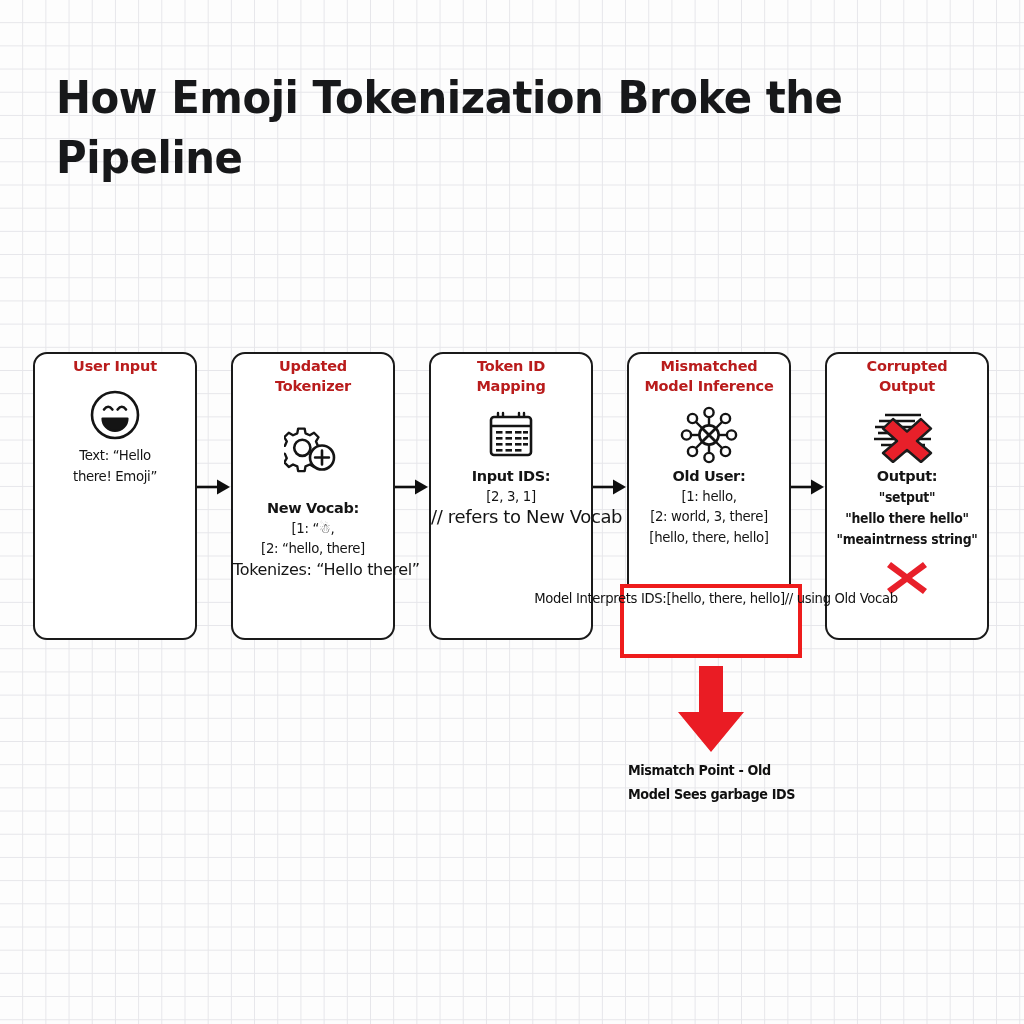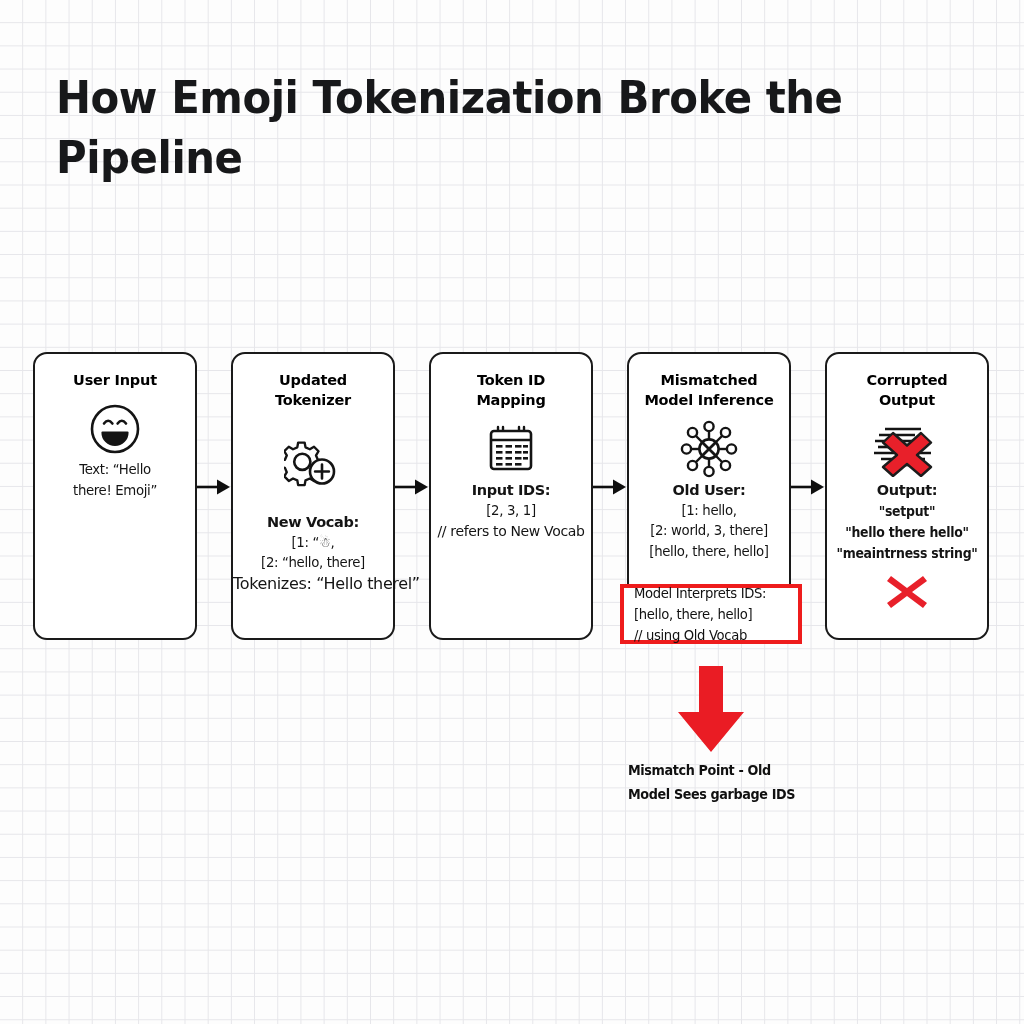--- a/index.html
+++ b/index.html
@@ -58,26 +58,26 @@
     align-items: center;
     z-index: 3;
   }
   .fb1 { left: 33px; }
   .fb2 { left: 231px; gap: 16px; }
   .fb3 { left: 429px; }
   .fb4 { left: 627px; }
   .fb5 { left: 825px; }
 
   .box-title {
-    margin-top: 16px;
+    margin-top: 2px;
     font-family: "DejaVu Sans", sans-serif;
     font-weight: bold;
     font-size: 14.5px;
     line-height: 20px;
-    color: #000000;
+    color: #b91c1c;
     text-align: center;
     width: 100%;
     letter-spacing: -0.2px;
     white-space: pre-line;
   }
   .icon-wrap {
     margin-top: 8px;
     height: 62px;
     display: flex;
     align-items: center;
@@ -93,21 +93,21 @@
     letter-spacing: -0.35px;
   }
   .body-head {
     font-weight: bold;
     font-size: 14.5px;
   }
   .body-line {
     display: block;
     white-space: nowrap;
   }
-  .tiny { font-size: 14px; }
+  .tiny { font-size: 18px; }
   .tinier { font-size: 16px; }
 
   
   .heavy {
     font-family: "DejaVu Sans", sans-serif;
     font-weight: bold;
     font-size: 13.6px;
     line-height: 21px;
     transform: scaleX(0.92);
     letter-spacing: -0.3px;
@@ -125,27 +125,27 @@
   .ha2 { left: 393px; }
   .ha3 { left: 591px; }
   .ha4 { left: 789px; }
 
   
   #red-box {
     position: absolute;
     left: 620px;
     top: 584px;
     width: 182px;
-    height: 60px;
+    height: 74px;
     box-sizing: border-box;
     border: 4px solid #ee1c1c;
     background: #ffffff;
     z-index: 6;
     display: flex;
-    flex-direction: column;
+    flex-direction: row;
     justify-content: center;
     padding-left: 10px;
   }
   #red-box .rb-line {
     display: block;
     font-family: "DejaVu Sans", sans-serif;
     font-size: 13.2px;
     line-height: 21px;
     color: #111111;
     letter-spacing: -0.35px;

